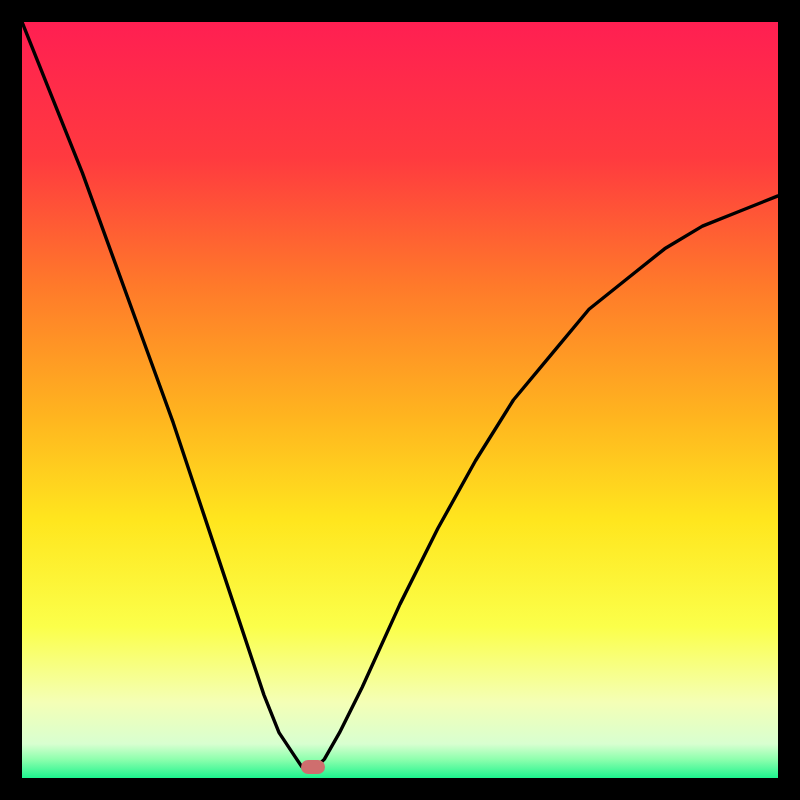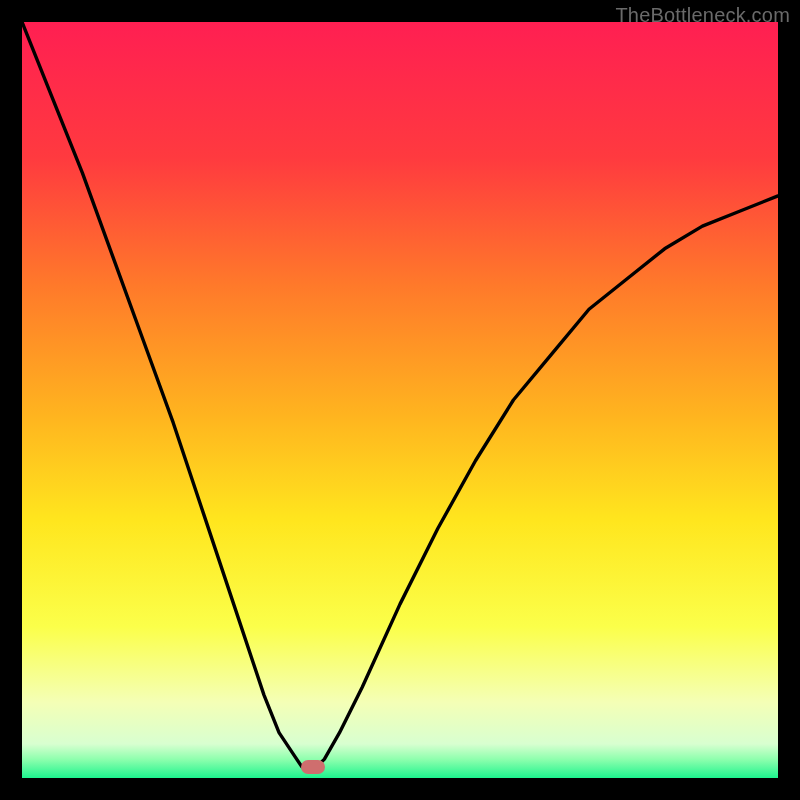--- a/index.html
+++ b/index.html
@@ -81,14 +81,13 @@
       <rect x="0" y="0" width="100" height="100" fill="url(#bg-grad)"></rect>
     </svg>
 
     <svg class="curve" viewBox="0 0 100 100" preserveAspectRatio="none">
       <path id="curve-path" fill="none" stroke-linecap="round" stroke-linejoin="round" vector-effect="non-scaling-stroke" d="M0.00 0.00 L4.00 10.00 L8.00 20.00 L12.00 31.00 L16.00 42.00 L20.00 53.00 L24.00 65.00 L28.00 77.00 L32.00 89.00 L34.00 94.00 L36.00 97.00 L37.00 98.50 L38.00 98.80 L39.00 98.50 L40.00 97.50 L42.00 94.00 L45.00 88.00 L50.00 77.00 L55.00 67.00 L60.00 58.00 L65.00 50.00 L70.00 44.00 L75.00 38.00 L80.00 34.00 L85.00 30.00 L90.00 27.00 L95.00 25.00 L100.00 23.00" stroke="#000000" stroke-width="3.4"></path>
     </svg>
 
     <div class="marker" id="opt-marker" style="left: 38.5%; top: 98.5%; background: rgb(207, 110, 110);"></div>
   </div>
 
-  <div class="watermark">TheBottleneck.com</div>
 </div>
 
 </body></html>

